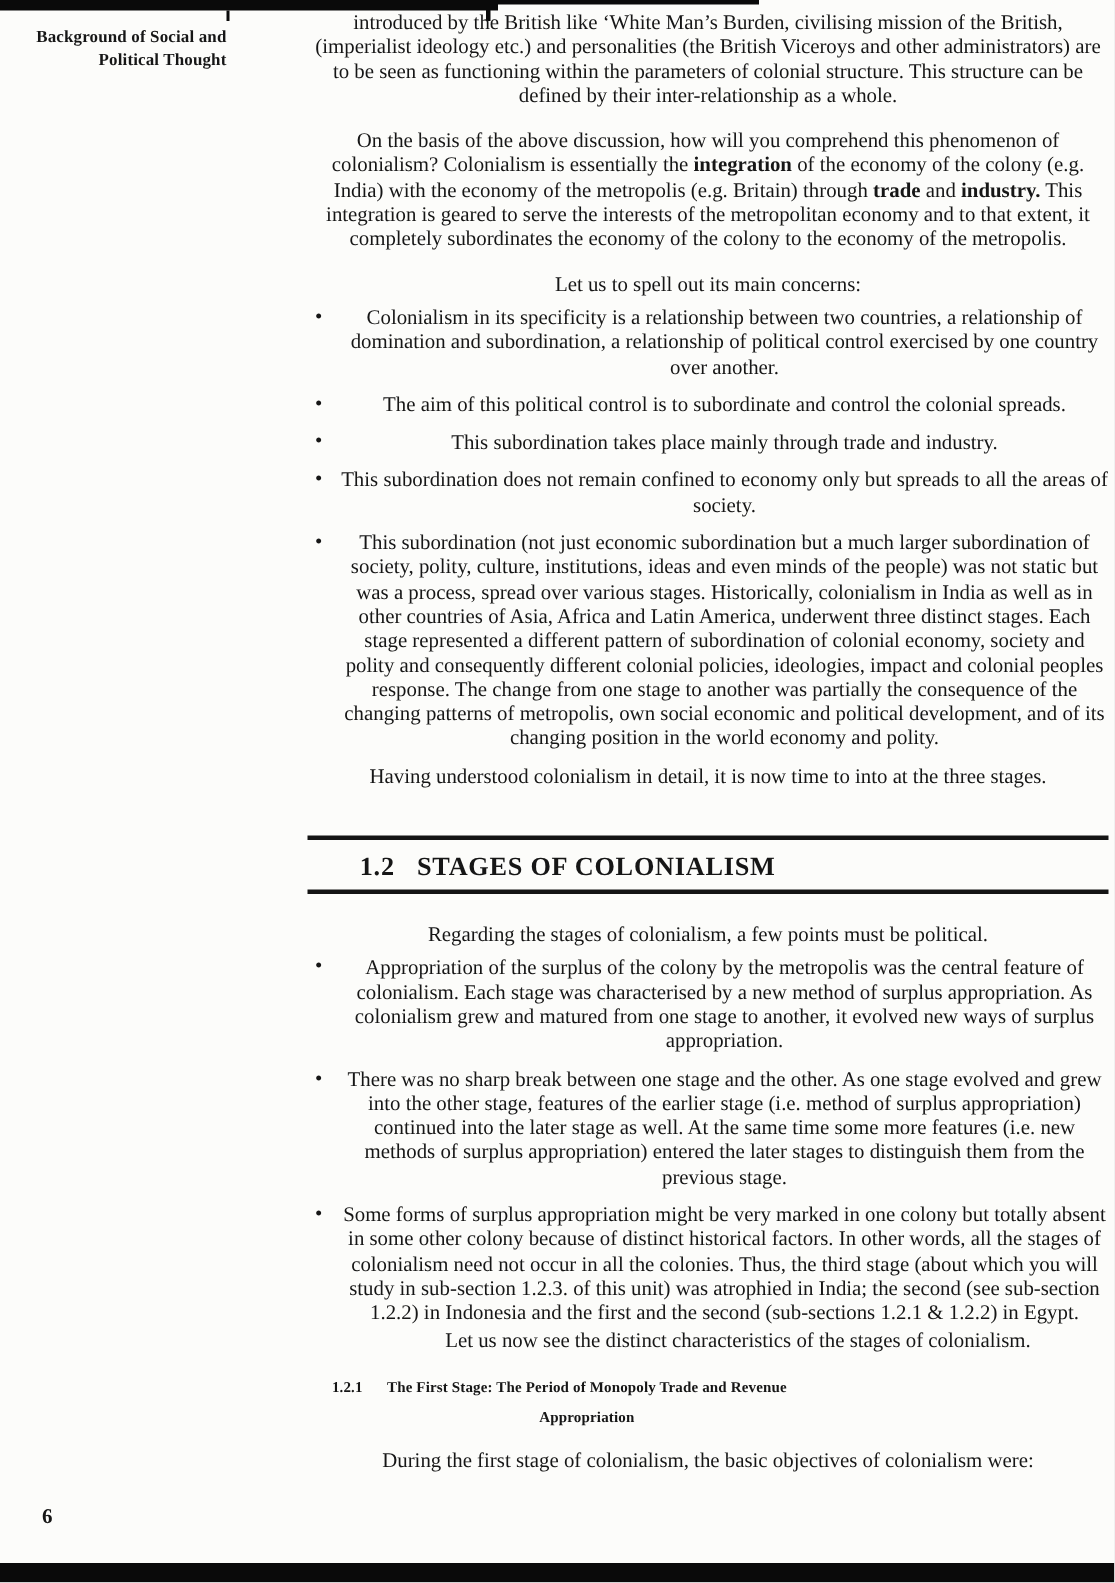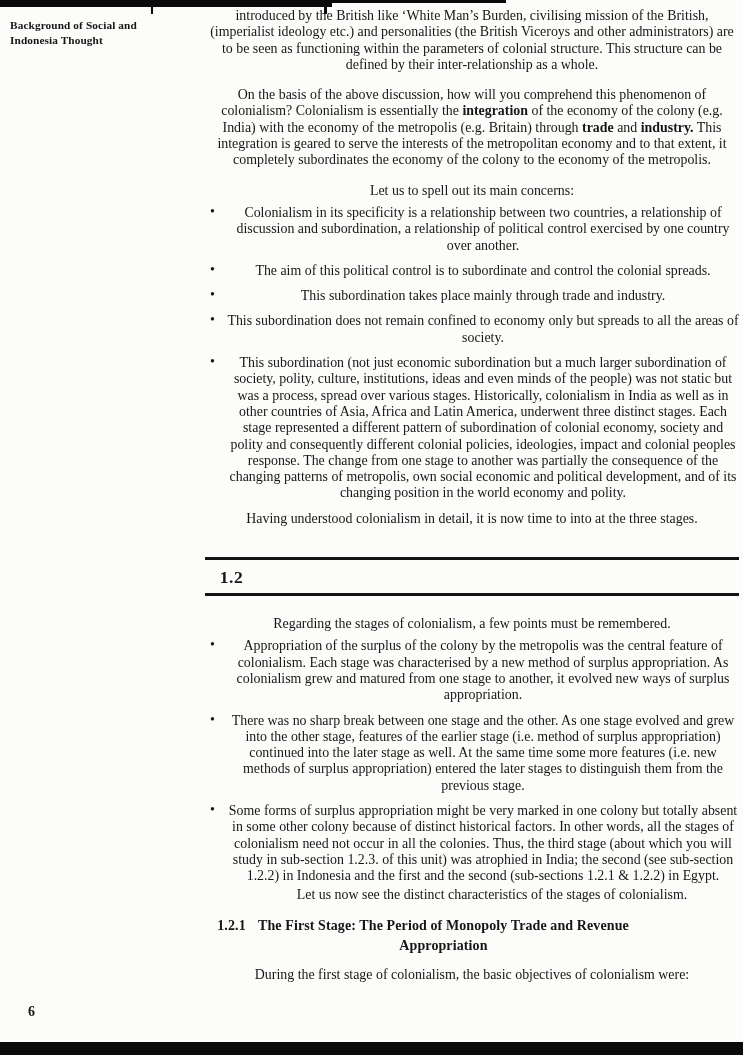--- a/index.html
+++ b/index.html
@@ -14,21 +14,21 @@
   }
   
   .scan-bar-top-thick{position:absolute;left:0;top:0;width:332px;height:7px;background:#0a0a0a;}
   .scan-bar-top-thin{position:absolute;left:332px;top:0;width:174px;height:3px;background:#0a0a0a;}
   .scan-tick-a{position:absolute;left:151px;top:7px;width:2px;height:7px;background:#0a0a0a;}
   .scan-tick-b{position:absolute;left:324px;top:3px;width:3px;height:11px;background:#0a0a0a;}
   .scan-bar-bottom{position:absolute;left:0;top:1042px;width:743px;height:13px;background:#0a0a0a;}
 
   .running-head{
     position:absolute;left:10px;top:18px;width:141px;
-    font-weight:bold;
+    text-align:right;font-weight:bold;
     font-size:11.3px;line-height:14.5px;
     letter-spacing:.1px;
   }
   .page-number{
     position:absolute;left:28px;top:1004px;
     font-size:14px;font-weight:bold;
   }
 
   .main-col{
     position:absolute;left:205px;top:8px;width:534px;
@@ -47,71 +47,72 @@
 
   .section-heading{
     display:flex;align-items:baseline;
     border-top:3px solid #141414;
     border-bottom:3px solid #141414;
     margin:30px 0 20px 0;
     padding:6px 0 5px 0;
     font-weight:bold;font-size:17.5px;line-height:22px;
     letter-spacing:.5px;
   }
-  .section-heading .h-num{flex:0 0 53px;}
+  .section-heading .h-num{flex:0 0 53px;margin-left:20px;}
 
   .subsection-heading{
     display:flex;
     margin:12px 0 10px 0;
-    font-weight:bold;font-size:14px;line-height:20.5px;
+    font-weight:bold;font-size:10px;line-height:20.5px;
     letter-spacing:.1px;
   }
   .subsection-heading .h-num{flex:0 0 53px;}
 </style>
 </head>
 <body>
 
 <div class="page">
 
   <div class="scan-bar-top-thick"></div>
   <div class="scan-bar-top-thin"></div>
   <div class="scan-tick-a"></div>
   <div class="scan-tick-b"></div>
   <div class="scan-bar-bottom"></div>
 
   <div class="running-head">
     <div>Background of Social and</div>
-    <div>Indonesia Thought</div>
+    <div>Political Thought</div>
   </div>
 
   <div class="page-number">6</div>
 
   <div class="main-col">
 
     <p><span>introduced by the British like ‘White Man’s Burden, civilising mission of the British, (imperialist ideology etc.) and personalities (the British Viceroys and other administrators) are to be seen as functioning within the parameters of colonial structure. This structure can be defined by their inter-relationship as a whole.</span></p>
 
     <p><span>On the basis of the above discussion, how will you comprehend this phenomenon of colonialism? Colonialism is essentially the </span><strong>integration</strong><span> of the economy of the colony (e.g. India) with the economy of the metropolis (e.g. Britain) through </span><strong>trade</strong><span> and </span><strong>industry.</strong><span> This integration is geared to serve the interests of the metropolitan economy and to that extent, it completely subordinates the economy of the colony to the economy of the metropolis.</span></p>
 
     <p class="tight">Let us to spell out its main concerns:</p>
 
     <ul class="bullet-list">
-        <li><span class="dot">•</span><span>Colonialism in its specificity is a relationship between two countries, a relationship of discussion and subordination, a relationship of political control exercised by one country over another.</span></li>
+        <li><span class="dot">•</span><span>Colonialism in its specificity is a relationship between two countries, a relationship of domination and subordination, a relationship of political control exercised by one country over another.</span></li>
         <li><span class="dot">•</span><span>The aim of this political control is to subordinate and control the colonial spreads.</span></li>
         <li><span class="dot">•</span><span>This subordination takes place mainly through trade and industry.</span></li>
         <li><span class="dot">•</span><span>This subordination does not remain confined to economy only but spreads to all the areas of society.</span></li>
         <li><span class="dot">•</span><span>This subordination (not just economic subordination but a much larger subordination of society, polity, culture, institutions, ideas and even minds of the people) was not static but was a process, spread over various stages. Historically, colonialism in India as well as in other countries of Asia, Africa and Latin America, underwent three distinct stages. Each stage represented a different pattern of subordination of colonial economy, society and polity and consequently different colonial policies, ideologies, impact and colonial peoples response. The change from one stage to another was partially the consequence of the changing patterns of metropolis, own social economic and political development, and of its changing position in the world economy and polity.</span></li>
       </ul>
 
     <p>Having understood colonialism in detail, it is now time to into at the three stages.</p>
 
     <div class="section-heading">
       <span class="h-num">1.2</span>
+      <span>STAGES OF COLONIALISM</span>
     </div>
 
-    <p class="tight">Regarding the stages of colonialism, a few points must be remembered.</p>
+    <p class="tight">Regarding the stages of colonialism, a few points must be political.</p>
 
     <ul class="bullet-list" style="margin-bottom:0;">
         <li><span class="dot">•</span><span>Appropriation of the surplus of the colony by the metropolis was the central feature of colonialism. Each stage was characterised by a new method of surplus appropriation. As colonialism grew and matured from one stage to another, it evolved new ways of surplus appropriation.</span></li>
         <li><span class="dot">•</span><span>There was no sharp break between one stage and the other. As one stage evolved and grew into the other stage, features of the earlier stage (i.e. method of surplus appropriation) continued into the later stage as well. At the same time some more features (i.e. new methods of surplus appropriation) entered the later stages to distinguish them from the previous stage.</span></li>
         <li><span class="dot">•</span><span>Some forms of surplus appropriation might be very marked in one colony but totally absent in some other colony because of distinct historical factors. In other words, all the stages of colonialism need not occur in all the colonies. Thus, the third stage (about which you will study in sub-section 1.2.3. of this unit) was atrophied in India; the second (see sub-section 1.2.2) in Indonesia and the first and the second (sub-sections 1.2.1 &amp; 1.2.2) in Egypt.</span></li>
       </ul>
 
     <p class="tight" style="margin-top:-6px;margin-left:40px;">Let us now see the distinct characteristics of the stages of colonialism.</p>
 
     <div class="subsection-heading">

